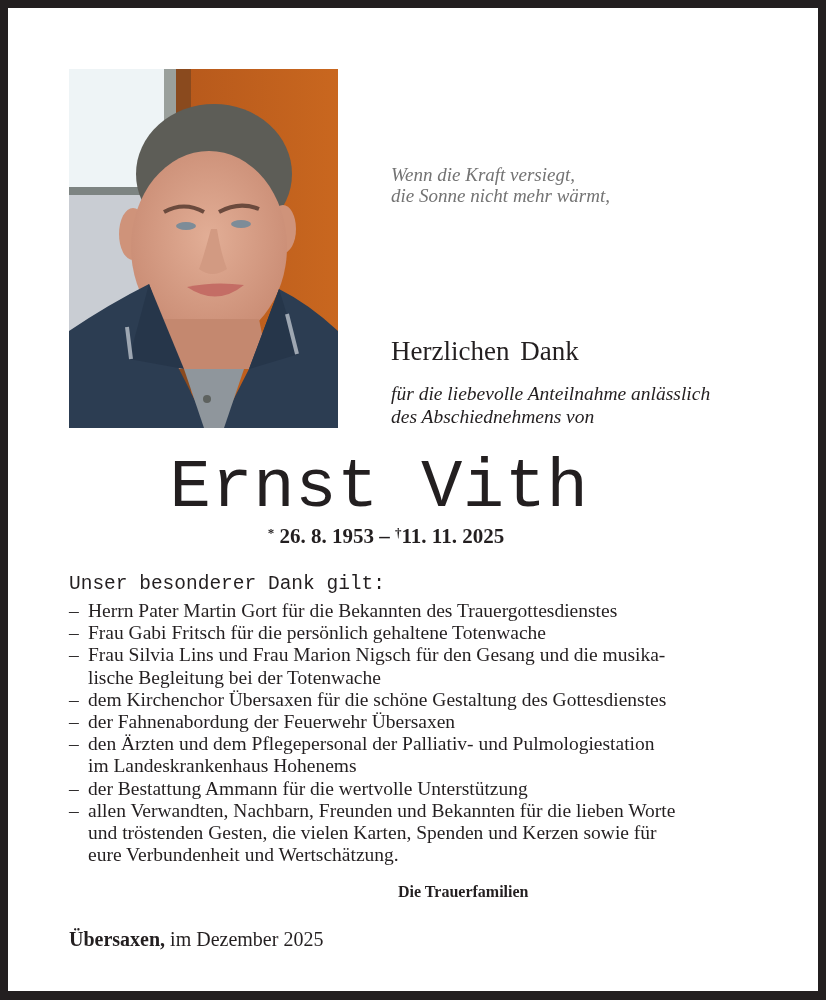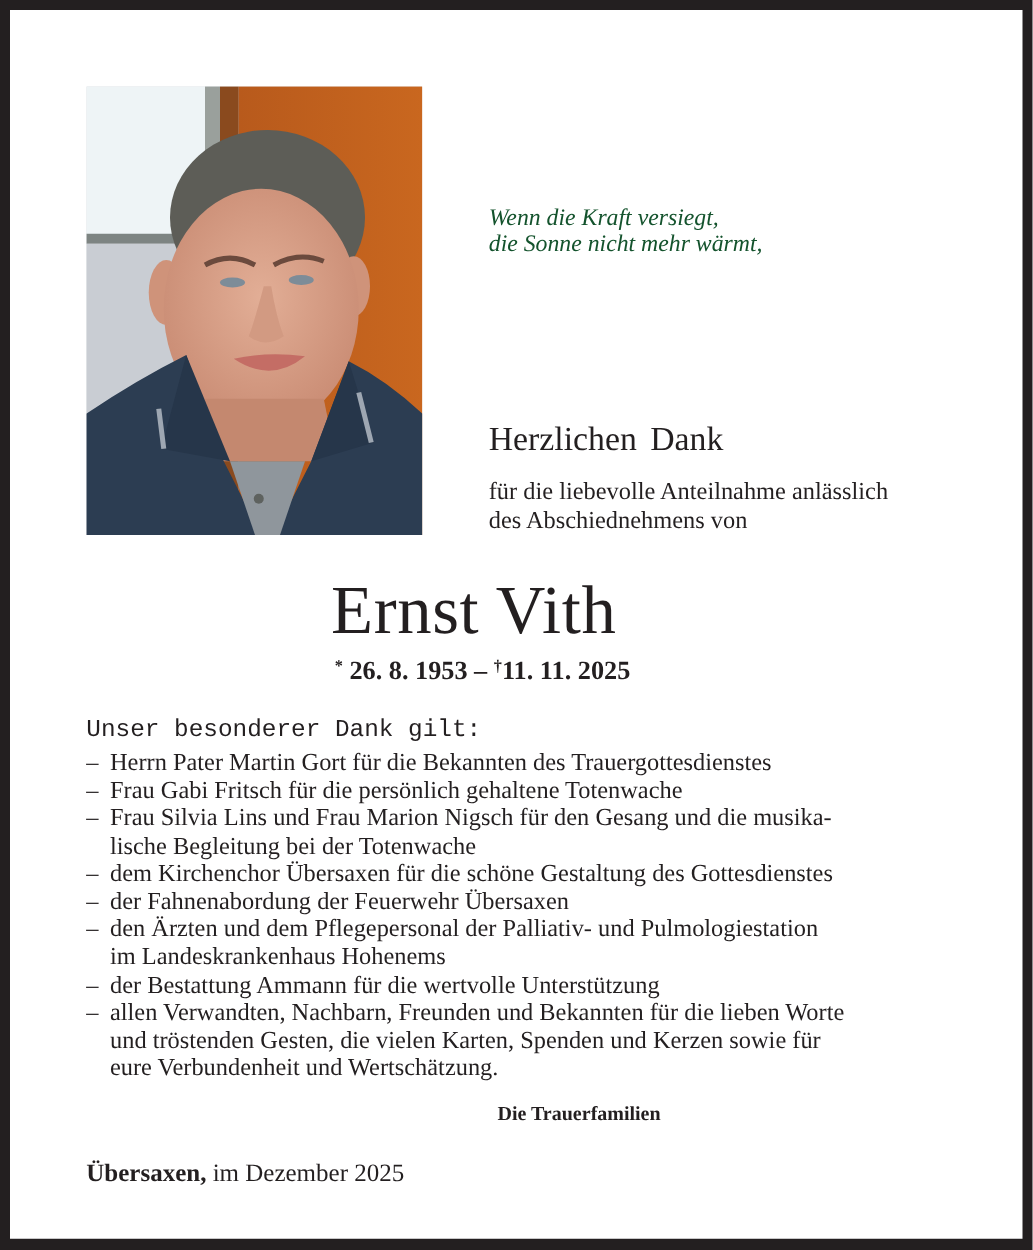--- a/index.html
+++ b/index.html
@@ -12,35 +12,35 @@
     position: absolute; left: 8px; top: 8px; width: 810px; height: 983px;
     background: #ffffff; overflow: hidden;
   }
   .photo {
     position: absolute; left: 61px; top: 61px; width: 269px; height: 359px;
     overflow: hidden;
   }
   .quote {
     position: absolute; left: 383px; top: 156px;
     font-family: "Liberation Serif", serif; font-style: italic;
-    font-size: 19px; line-height: 21px; color: #14532d;
+    font-size: 19px; line-height: 21px; color: #737373;
   }
   .quote div { white-space: nowrap; }
   .thanks-title {
     position: absolute; left: 383px; top: 328px;
     font-family: "Liberation Serif", serif; font-size: 27px; word-spacing: 4px;
   }
   .thanks-sub {
     position: absolute; left: 383px; top: 374px;
     font-family: "Liberation Serif", serif; font-size: 19.5px; line-height: 23px;
   }
-  .thanks-sub div { white-space: nowrap; }
+  .thanks-sub div { white-space: nowrap; font-style: italic; }
   .name {
     position: absolute; left: 0; width: 742px; top: 447px; text-align: center;
-    font-family: Liberation Serif, serif; font-size: 55px; line-height: 66px;
+    font-family: Liberation Mono, monospace; font-size: 69px; line-height: 66px;
     letter-spacing: 0.5px;
   }
   .dates {
     position: absolute; left: 0; width: 756px; top: 516px; text-align: center;
     font-family: "Liberation Serif", serif; font-weight: bold; font-size: 21px;
   }
   .dates sup { font-size: 13px; vertical-align: 6px; }
   .intro {
     position: absolute; left: 61px; top: 565px;
     font-family: Liberation Mono, monospace; font-size: 19.5px;

